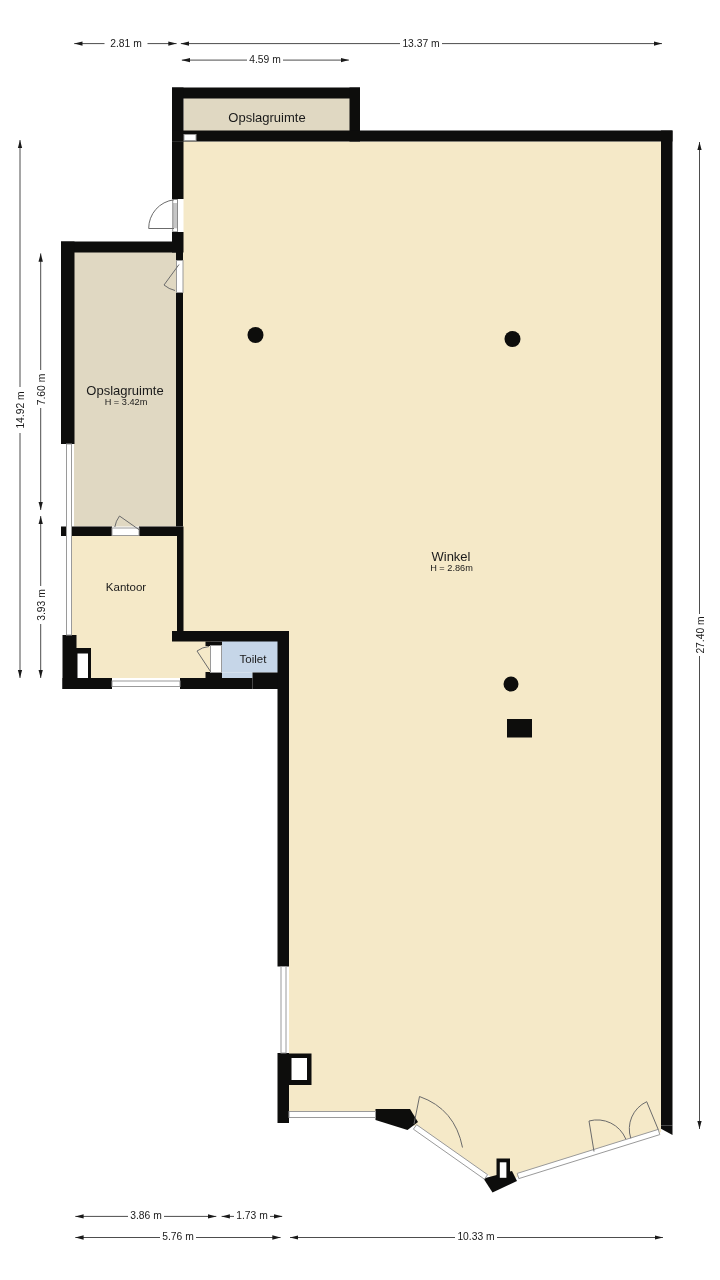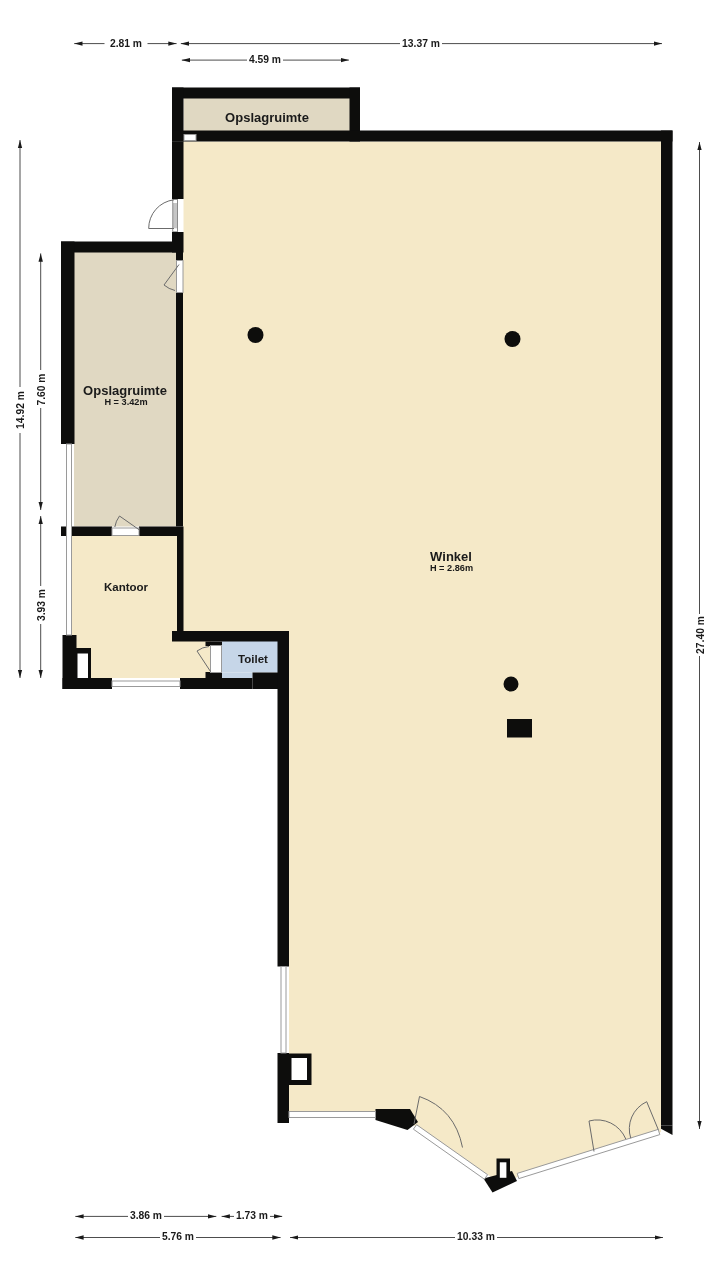--- a/index.html
+++ b/index.html
@@ -1,16 +1,16 @@
 <!DOCTYPE html>
 <html><head>
 <meta charset="utf-8">
 <style>
   html,body{margin:0;padding:0;background:#ffffff;}
-  #page{width:720px;height:1280px;position:relative;background:#ffffff;overflow:hidden;font-weight:bold;}
+  #page{width:720px;height:1280px;position:relative;background:#ffffff;overflow:hidden;}
   svg{display:block;}
   text{font-family:"Liberation Sans",sans-serif;fill:#1a1a1a;}
 </style>
 </head>
 <body>
 <div id="page">
 <svg width="720" height="1280" viewBox="0 0 720 1280">
   <defs>
     <marker id="ae" markerWidth="8.5" markerHeight="6" refX="8.3" refY="3" orient="auto-start-reverse" markerUnits="userSpaceOnUse">
       <path d="M8.3,3 L0,0.8 L0,5.2 Z" fill="#1a1a1a"></path>

